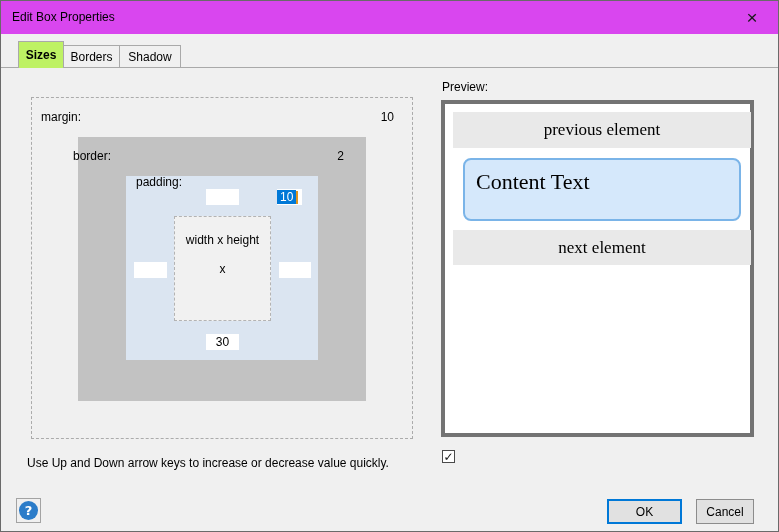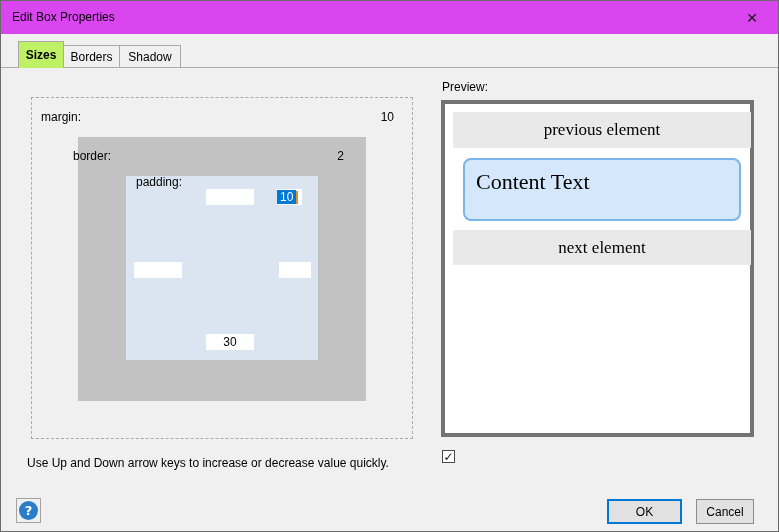--- a/index.html
+++ b/index.html
@@ -26,21 +26,21 @@
   .tab-3 { left:118px; top:44px; width:62px; height:23px; }
   
   .lbl { position:absolute; font-size:12px; line-height:14px; white-space:nowrap; }
   .margin-box  { position:absolute; left:30px;  top:96px;  width:382px; height:342px; border:1px dashed #ababab; }
   .border-box  { position:absolute; left:77px;  top:136px; width:288px; height:264px; background:#c2c2c2; }
   .padding-box { position:absolute; left:125px; top:175px; width:192px; height:184px; background:#dbe5f1; }
   .content-box { position:absolute; left:173px; top:215px; width:97px;  height:105px;
     background:#f1f1f1; border:1px dashed #b3b3b3; font-size:12px; }
   .wh-label { margin-top:16px; text-align:center; }
   .x-label  { margin-top:15px; text-align:center; }
-  .in-field { position:absolute; width:48px; height:16px; background:#ffffff; border:none;
+  .in-field { position:absolute; width:33px; height:16px; background:#ffffff; border:none;
     font-family:"Liberation Sans", sans-serif; font-size:12px; text-align:center; padding:0; outline:none; }
   .sel-field { display:flex; align-items:center; width:25px; }
   .sel-text { display:inline-block; background:#0078d7; color:#fff; font-size:12px;
     line-height:14px; height:14px; padding:0 3px; }
   .caret { display:inline-block; width:2px; height:13px; background:#e0941e; }
   .hint { position:absolute; left:26px; top:455px; font-size:12px; }
   
   .help-btn { position:absolute; left:15px; top:497px; width:25px; height:25px;
     background:#f0f0f0; border:1px solid #a3a3a3;
     display:flex; align-items:center; justify-content:center; }
@@ -101,20 +101,24 @@
 
   <input class="in-field" style="left: 205px; top: 188px;" value="">
   <div class="in-field sel-field" style="left:276px; top:188px;">
     <span class="sel-text">10</span>
     <span class="caret"></span>
   </div>
   <input class="in-field" style="left: 133px; top: 261px;" value="">
   <input class="in-field" style="left: 278px; top: 261px; width: 32px;" value="">
   <input class="in-field" style="left: 205px; top: 333px;" value="30">
 
+  <div class="content-box">
+    <div class="wh-label">width x height</div>
+    <div class="x-label">x</div>
+  </div>
 
   <div class="hint">Use Up and Down arrow keys to increase or decrease value quickly.</div>
 
   <div class="help-btn">
     <span class="help-circle">?</span>
   </div>
 
   <span class="preview-label">Preview:</span>
   <div class="preview-canvas">
     <div class="pv-bar pv-prev">previous element</div>

